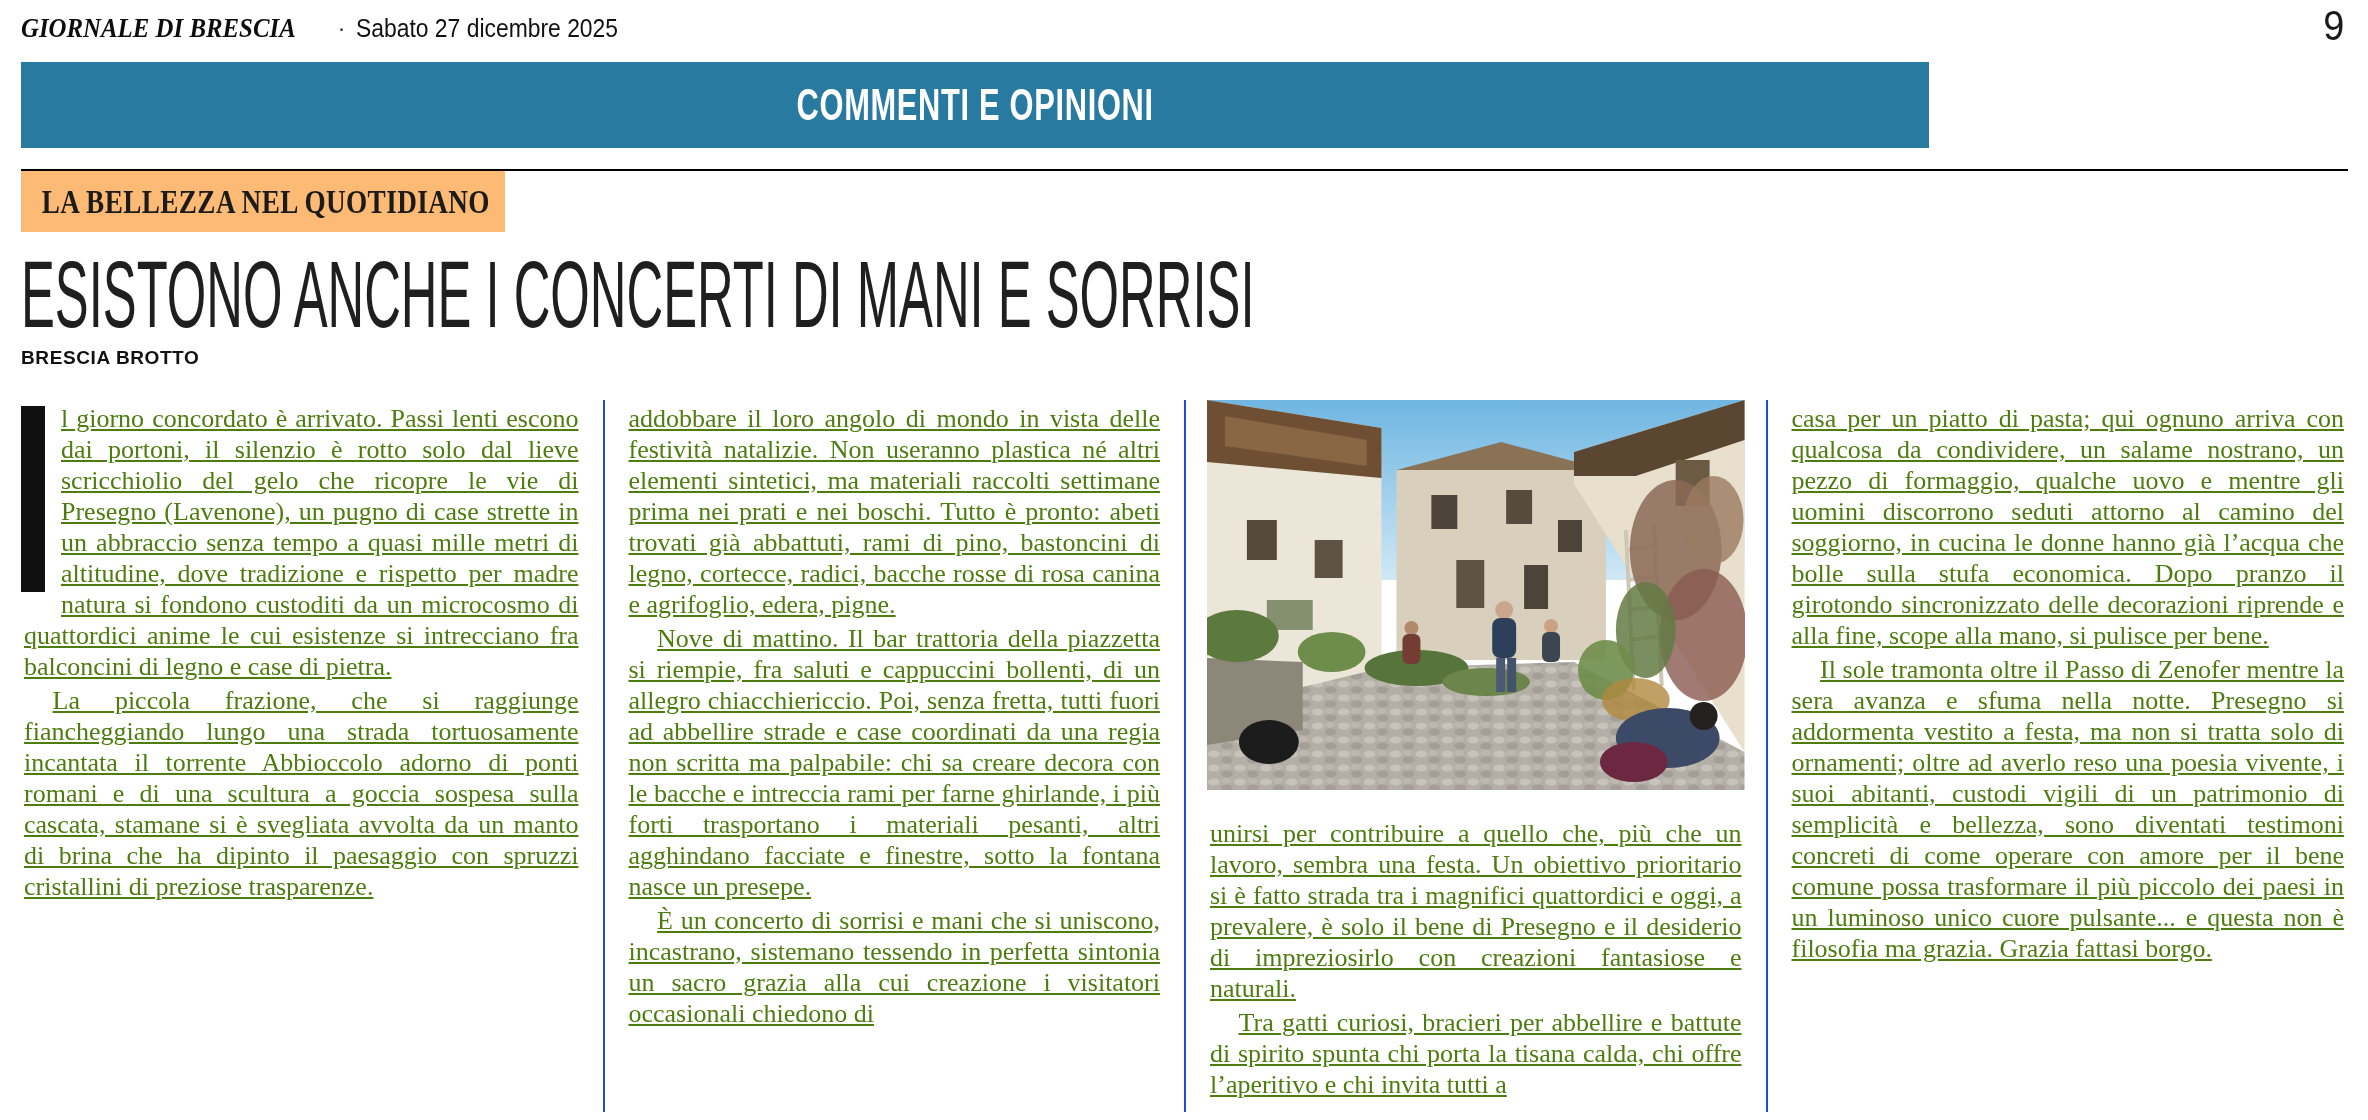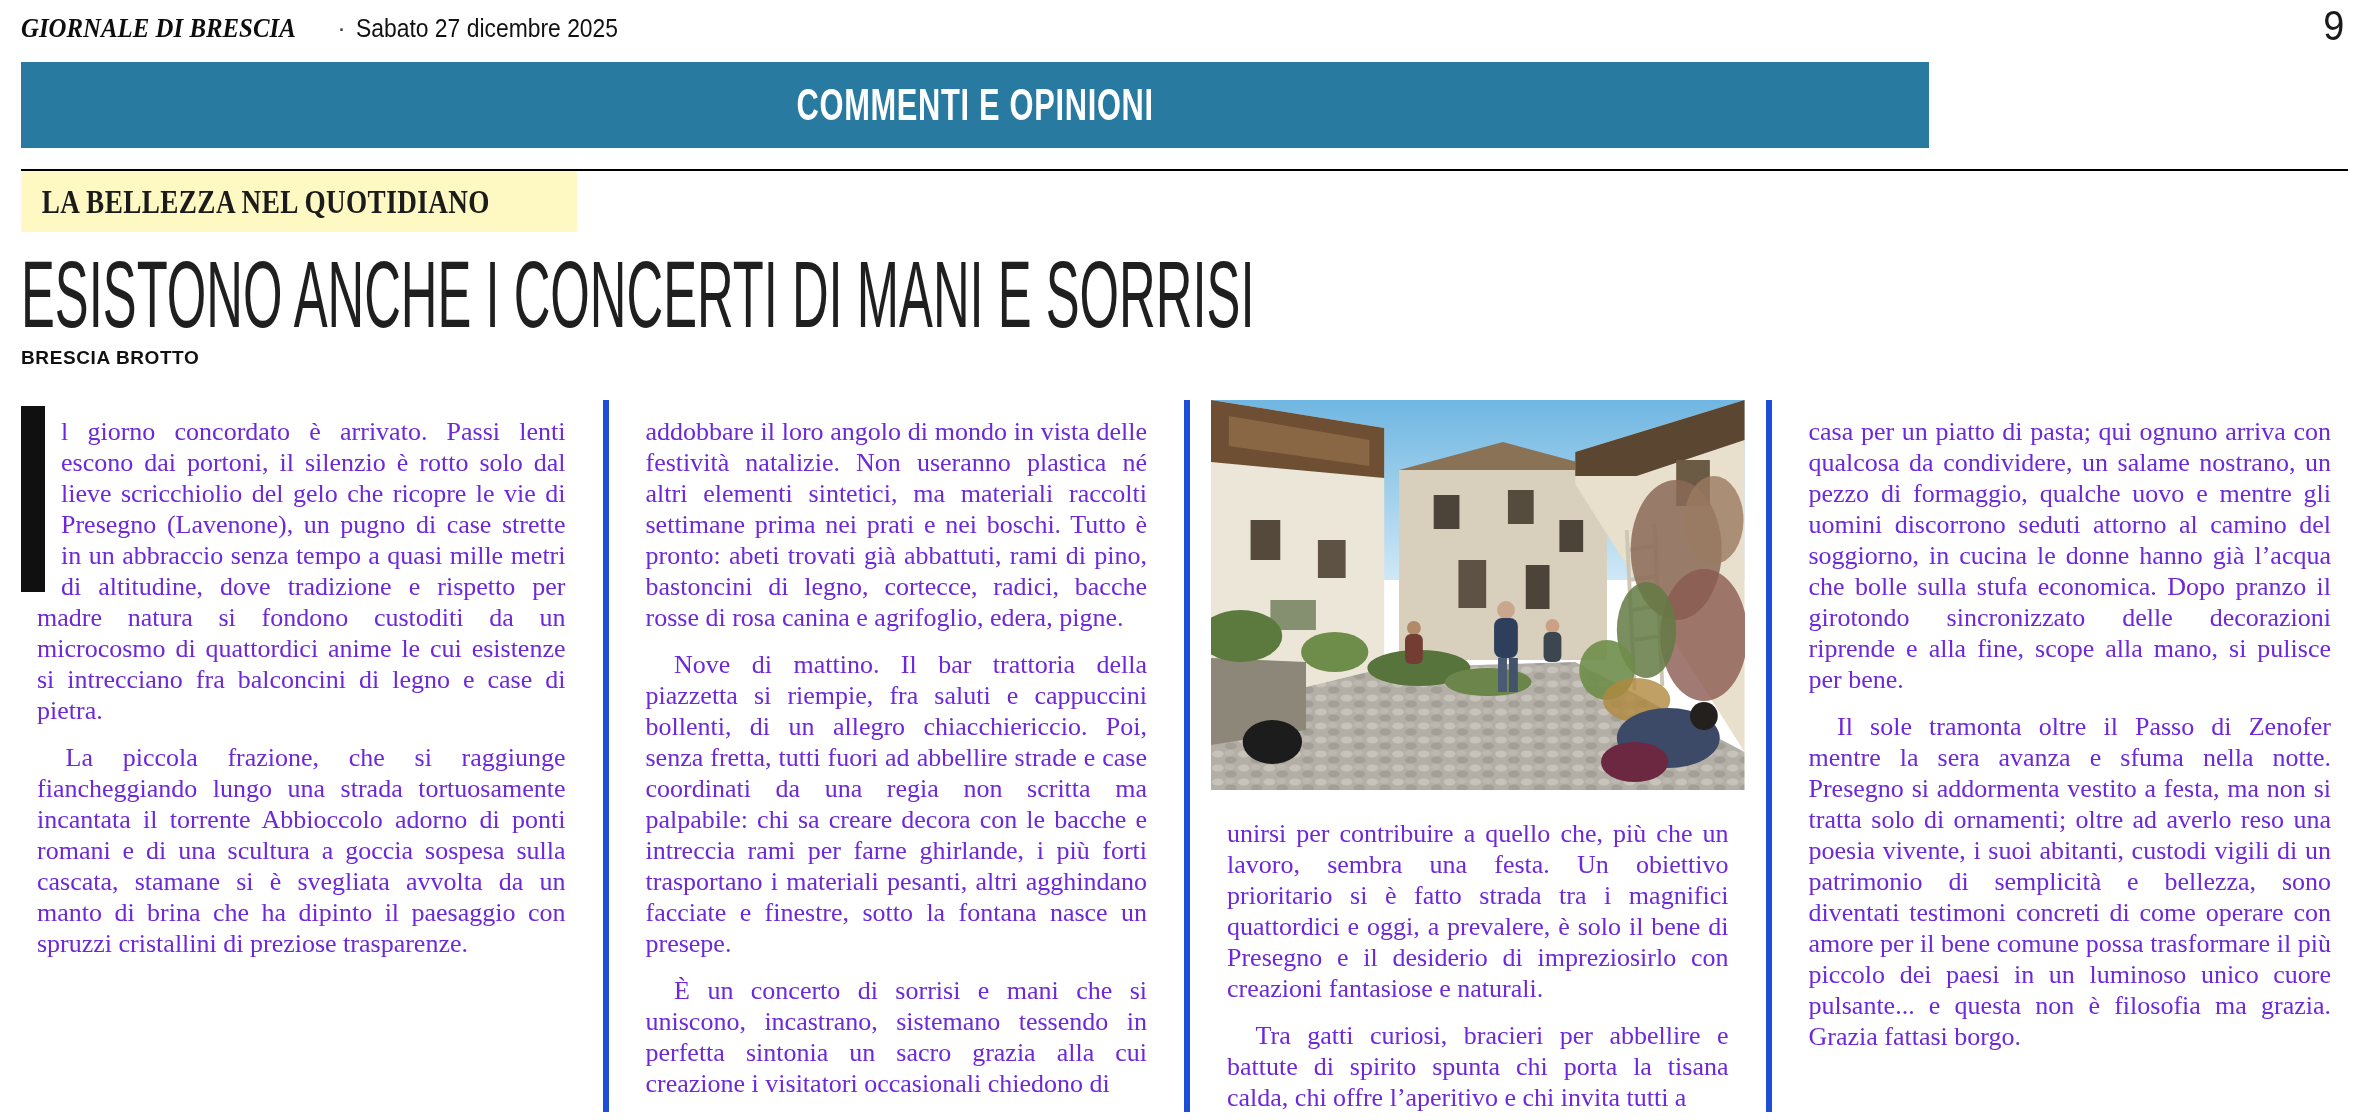--- a/index.html
+++ b/index.html
@@ -11,32 +11,32 @@
   .masthead-row{position:absolute; left:21px; top:10px; height:36px; display:flex; align-items:flex-start; white-space:nowrap;}
   .masthead{font:italic 700 27px/36px "Liberation Serif", serif; color:#0d0d0d; transform:scaleX(.92); transform-origin:left bottom;}
   .mast-sep{font:24px/36px "Liberation Sans", sans-serif; color:#333; margin:0 10px 0 0;}
   .mast-date{font:26px/36px "Liberation Sans", sans-serif; color:#111; transform:scaleX(.88); transform-origin:left bottom;}
   .page-number{position:absolute; right:24px; top:4px; font:400 42px/44px "Liberation Sans", sans-serif; color:#1a1a1a; transform:scaleX(.9); transform-origin:right top;}
   
   .banner{position:absolute; left:21px; top:62px; width:1908px; height:86px; background:#287AA0; display:flex; align-items:center; justify-content:center;}
   .banner-label{font:700 44px "Liberation Sans", sans-serif; color:#ffffff; letter-spacing:1px; transform:scaleX(.7); transform-origin:center center; white-space:nowrap;}
   
   .top-rule{position:absolute; left:21px; right:20px; top:169px; height:2px; background:#000;}
-  .kicker-box{position:absolute; left:21px; top:171px; width:556px; height:61px; background:#fef9c3; display:flex; align-items:center;}
+  .kicker-box{position:absolute; left:21px; top:171px; width:484px; height:61px; background:#fdba74; display:flex; align-items:center;}
   .kicker-label{font:700 34px "Liberation Serif", serif; color:#1b1b1b; padding-left:26px; letter-spacing:.5px; transform:scaleX(.8); transform-origin:left center; white-space:nowrap;}
   
   .headline{position:absolute; left:21px; top:248px; font:400 94px/94px "Liberation Sans", sans-serif; color:#1f1f1f; transform:scaleX(.54); transform-origin:left top; white-space:nowrap; letter-spacing:0;}
   .byline{position:absolute; left:21px; top:346px; font:700 19px/24px "Liberation Sans", sans-serif; color:#111; letter-spacing:.6px;}
   
   .body-grid{position:absolute; left:21px; right:21px; top:400px; bottom:8px; display:grid; grid-template-columns:repeat(4,1fr);}
   .col{padding:0 21px; overflow:hidden;}
   .col.first-col{padding-left:0;}
   .col.last-col{padding-right:0;}
-  .col.rule{border-left:6px solid #1d4ed8;}
-  .col p{margin:16px; font:26px/31px "Liberation Serif", serif; text-align:justify; color:#6d28d9;}
+  .col.rule{border-left:2px solid #1d4ed8;}
+  .col p{margin:3px; font:26px/31px "Liberation Serif", serif; text-align:justify; color:#4d7c0f;text-decoration:underline;}
   .col p.indent{text-indent:1.1em;}
   .dropcap{
     float:left; width:24px; height:186px; margin:6px 16px 0 0;
     background:#101010; color:#101010; overflow:hidden;
     font:700 150px/186px "Liberation Serif", serif;
   }
   .photo-wrap{width:100%; height:390px; margin-bottom:28px;}
   .photo-wrap svg{display:block; width:100%; height:100%;}
 </style>
 </head>

